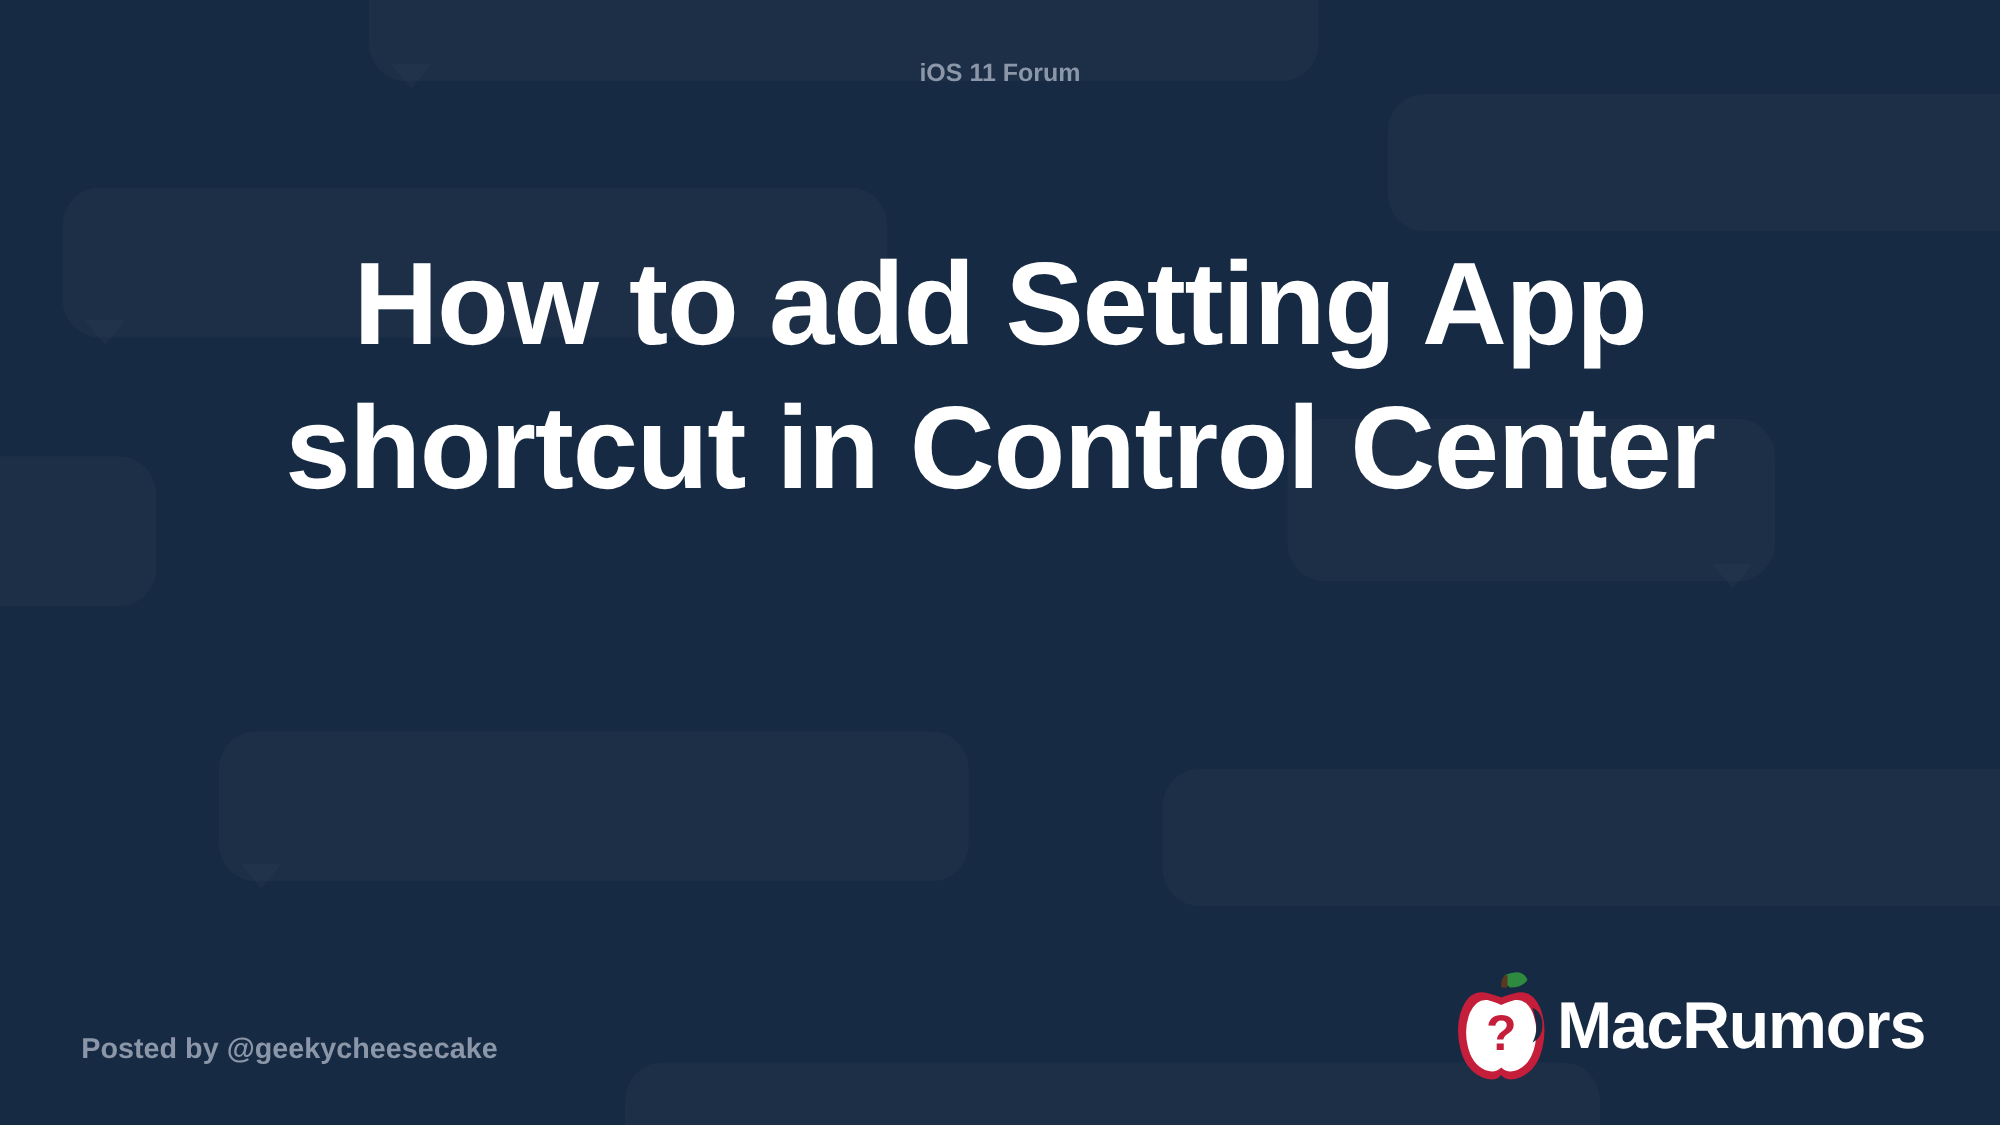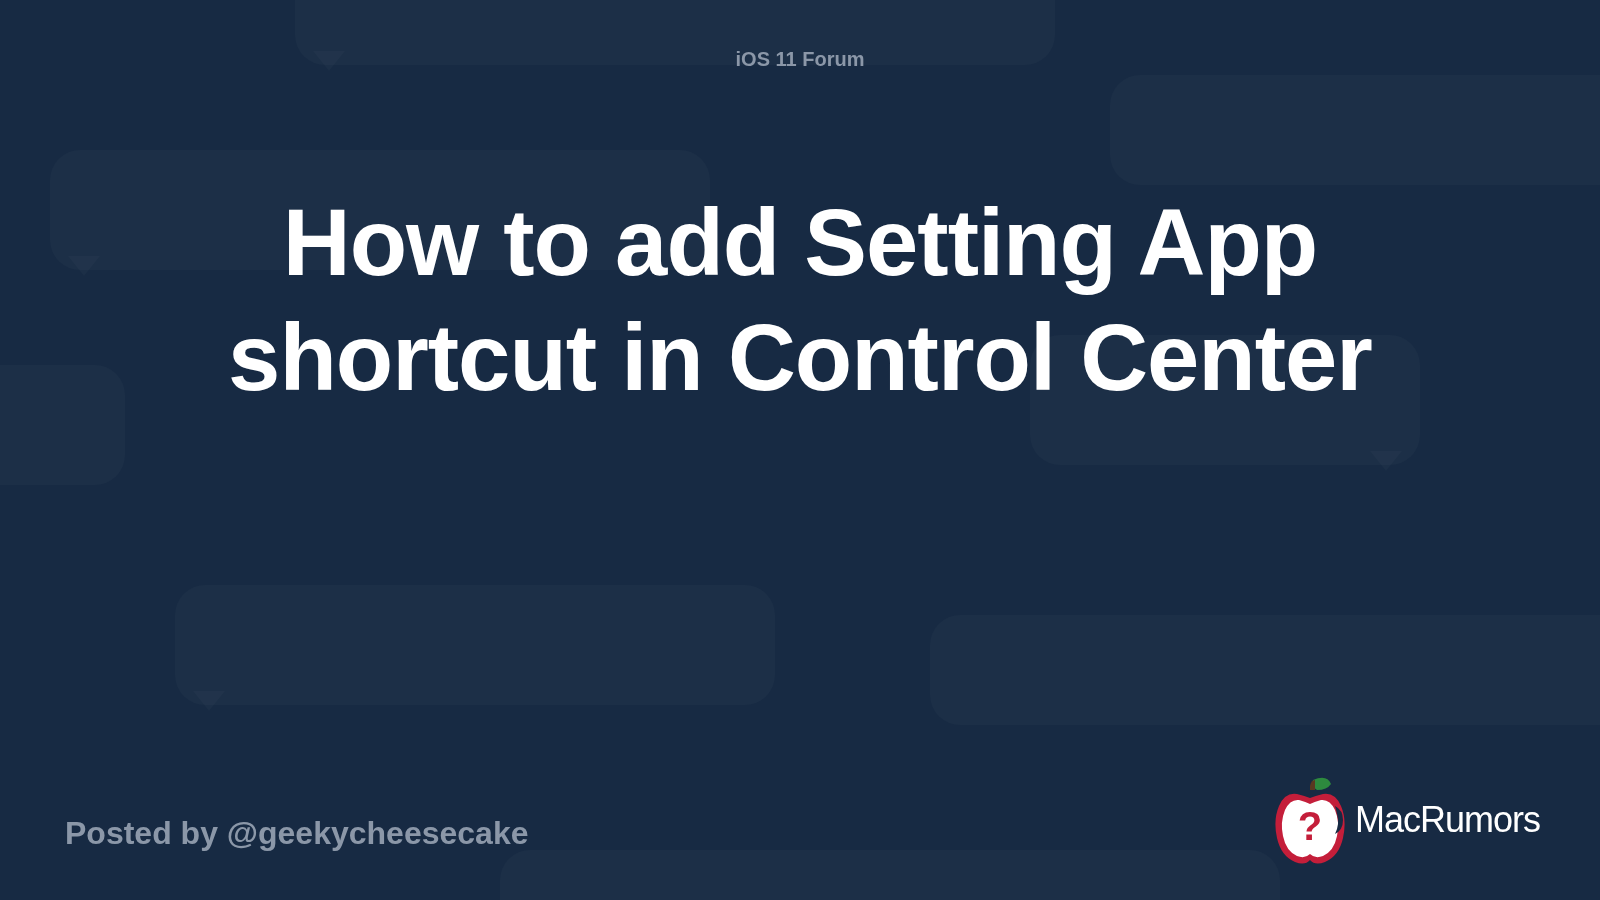--- a/index.html
+++ b/index.html
@@ -87,21 +87,21 @@
       line-height: 1.22;
       letter-spacing: -1px;
       margin-top: 16px;
     }
     
     .posted-by {
       position: absolute;
       bottom: 48px;
       left: 65px;
       color: #8b97a8;
-      font-size: 32px;
+      font-size: 23px;
       font-weight: 600;
     }
     
     .logo {
       position: absolute;
       bottom: 36px;
       right: 60px;
       display: flex;
       align-items: center;
       gap: 6px;
@@ -109,22 +109,22 @@
     
     .logo-icon {
       width: 78px;
       height: 88px;
       position: relative;
       flex-shrink: 0;
     }
     
     .logo-text {
       color: #ffffff;
-      font-size: 36px;
-      font-weight: 400;
+      font-size: 53px;
+      font-weight: 700;
       letter-spacing: -1px;
     }
   </style>
 </head>
 <body>
 
 <div class="bubble left b1"></div>
 <div class="bubble right b2"></div>
 <div class="bubble left b3"></div>
 <div class="bubble left b4"></div>

